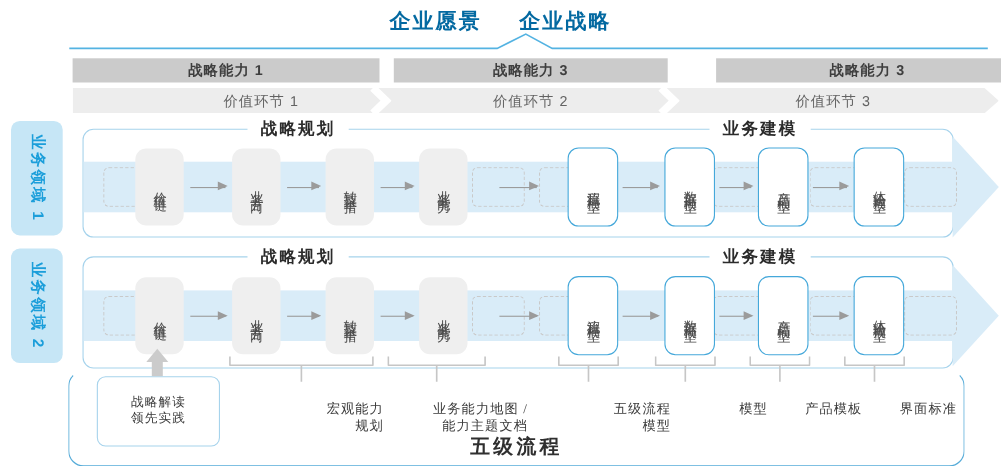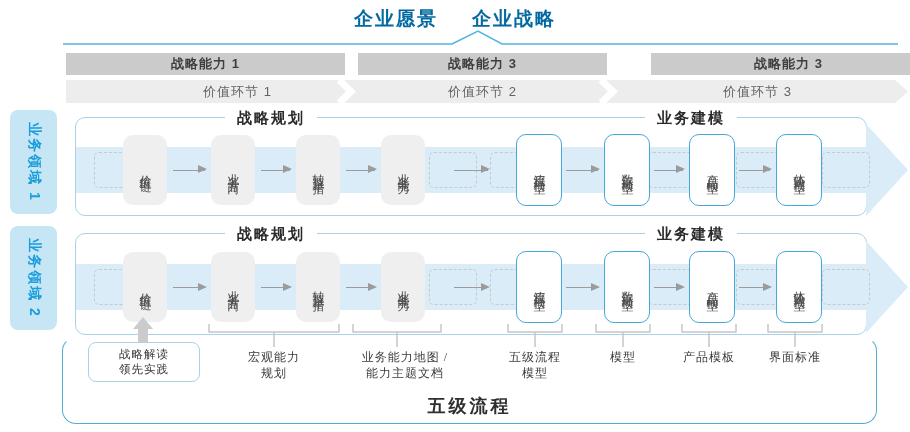--- a/index.html
+++ b/index.html
@@ -43,28 +43,28 @@
   .arrow{position:absolute;height:0;border-top:1.6px solid #9B9B9B;top:calc(50% + 3px);}
   .arrow i{position:absolute;right:-2px;top:-5.4px;width:0;height:0;border-left:9px solid #9B9B9B;
            border-top:4.5px solid transparent;border-bottom:4.5px solid transparent;}
   
   .tools{position:absolute;left:62px;top:337px;width:813px;height:85px;border:1.6px solid #55ABD8;
          border-top-color:transparent;border-radius:14px;}
   .tools-title{position:absolute;left:0;right:0;bottom:5px;text-align:center;font-weight:bold;
                font-size:18px;color:#2F2F2F;letter-spacing:3px;}
   
   .note-box{position:absolute;left:88px;top:342px;width:110px;border:1.3px solid #A6D3EC;
-            border-radius:8px;background:#fff;padding:4px 0;text-align:center;font-size:11.5px;
+            border-radius:8px;background:#fff;padding:16px 0;text-align:center;font-size:11.5px;
             color:#3A3A3A;line-height:1.32;letter-spacing:1px;}
   .uarr-head{position:absolute;left:133px;top:317px;width:0;height:0;
              border-left:10px solid transparent;border-right:10px solid transparent;
              border-bottom:12px solid #CBCBCB;}
   .uarr-shaft{position:absolute;left:138px;top:329px;width:10px;height:13px;background:#CBCBCB;}
   .brace{position:absolute;top:323px;}
-  .anno-label{position:absolute;top:349px;width:150px;text-align:center;font-size:12px;
+  .anno-label{position:absolute;top:363px;width:150px;text-align:right;font-size:12px;
               color:#3A3A3A;line-height:1.35;letter-spacing:1px;font-family:Liberation Serif, serif;}
 </style>
 </head>
 <body>
 
 <div class="stage">
 
   <div class="title-row">
     <span>企业愿景</span>
     <span>企业战略</span>

